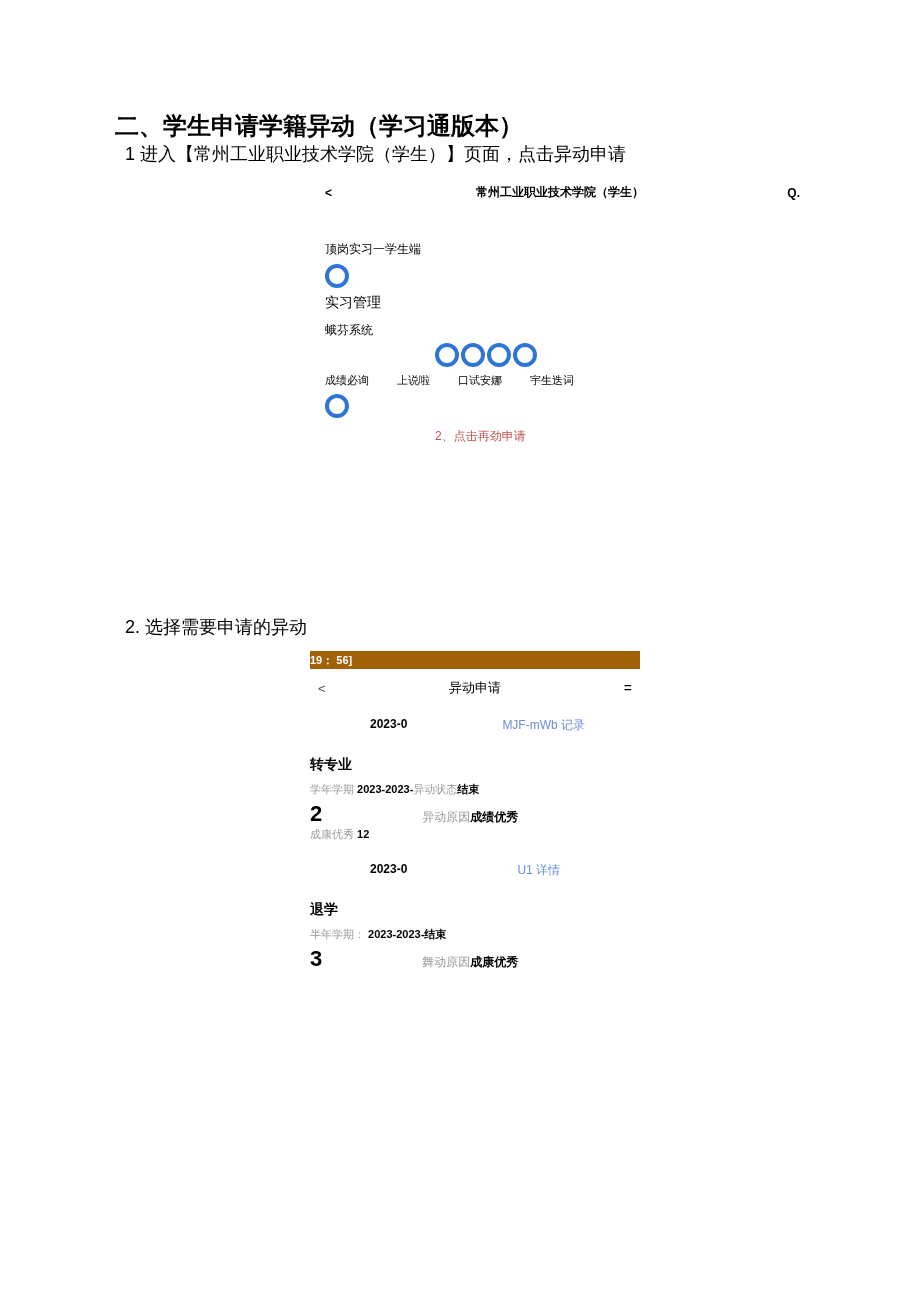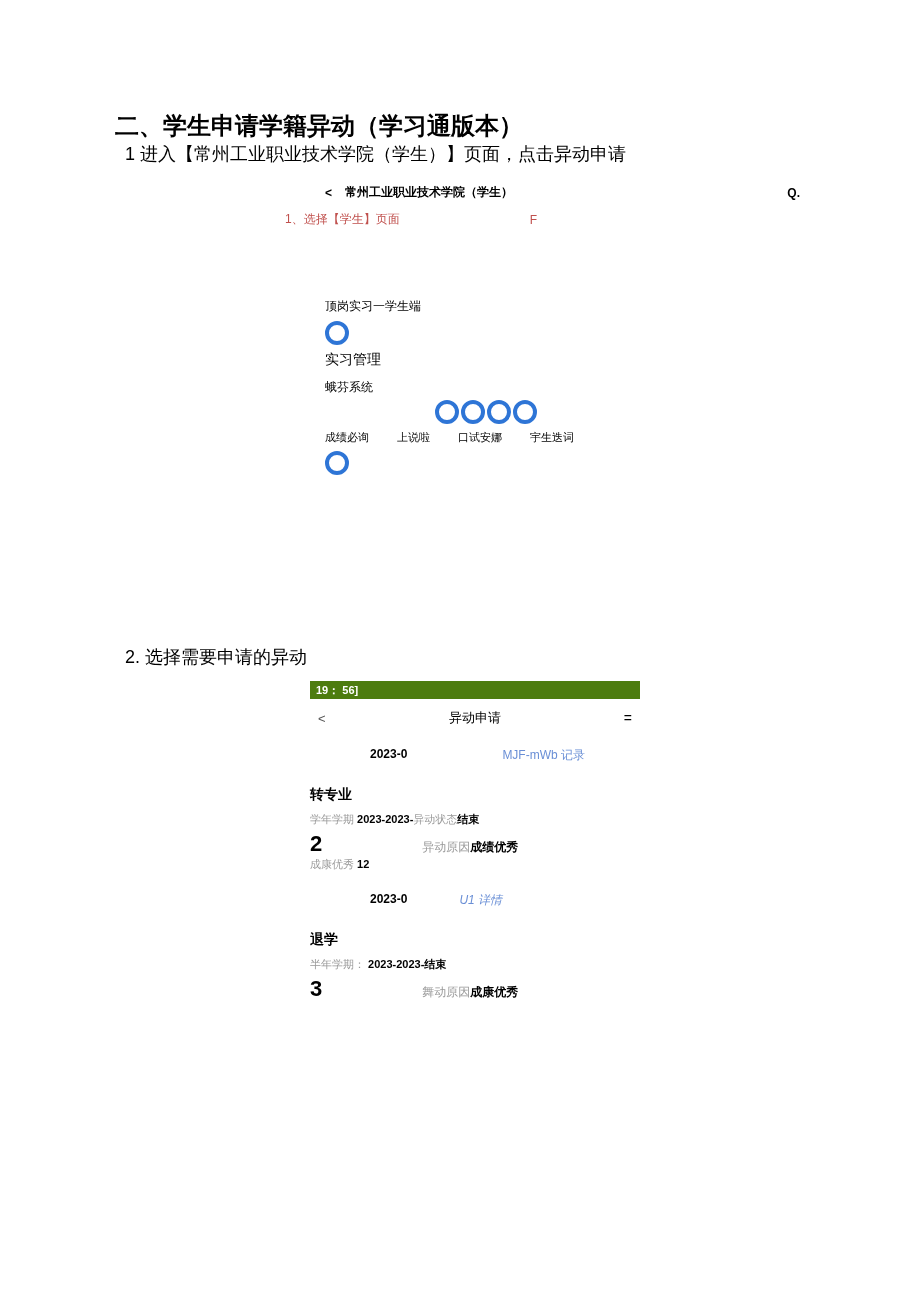--- a/index.html
+++ b/index.html
@@ -27,21 +27,21 @@
     }
     
     .s1-header {
       display: flex;
       align-items: center;
       font-size: 12px;
       font-weight: bold;
       margin-bottom: 10px;
     }
     .s1-back { width: 20px; }
-    .s1-title { flex: 1; }
+    .s1-title { flex: 1; text-align: center; }
     .s1-q { width: 30px; text-align: right; padding-right: 5px; }
     .annot-red {
       color: #c0504d;
       font-size: 12px;
       margin-bottom: 40px;
       display: flex;
       align-items: center;
     }
     .annot-1 { margin-left: -40px; }
     .annot-1-f { margin-left: 130px; }
@@ -82,24 +82,24 @@
     }
     .big-gap { height: 120px; }
     .step-heading-2 {
       font-size: 18px;
       margin-left: 10px;
       margin-bottom: 12px;
     }
     
     .s2-wrap { margin-left: 195px; width: 330px; }
     .s2-statusbar {
-      background: #4d7c0f;
+      background: #a16207;
       color: #fff;
       font-size: 11px;
-      padding: 2px 6px;
+      padding: 2px 0;
       font-weight: bold;
       height: 18px;
     }
     .s2-header {
       display: flex;
       align-items: center;
       font-size: 13px;
       padding: 10px 8px;
     }
     .s2-back { width: 20px; color: #555; }
@@ -118,40 +118,36 @@
     .gray { color: #999; }
     .bold { font-weight: bold; }
     .s2-num-row { display: flex; align-items: baseline; font-size: 12px; }
     .s2-big-num { font-size: 22px; font-weight: bold; margin-right: 100px; }
     .s2-footer-row {
       display: flex;
       font-size: 12px;
       padding: 8px 0;
     }
     .s2-footer-l { font-weight: bold; margin-left: 60px; }
-    .s2-footer-r { color: #6a8fd6; margin-left: 52px; font-style: italic; }
+    .s2-footer-r { color: #6a8fd6; margin-left: 110px; }
   </style>
 </head>
 <body>
 
 <h1 class="doc-heading">二、学生申请学籍异动（学习通版本）</h1>
 
 <div class="step-heading">1 进入【常州工业职业技术学院（学生）】页面，点击异动申请</div>
 
 <div class="screenshot-wrap">
   <div class="s1-header">
     <span class="s1-back">&lt;</span>
     <span class="s1-title">常州工业职业技术学院（学生）</span>
     <span class="s1-q">Q.</span>
   </div>
 
-  <div class="annot-red annot-1">
-    <span>1、选择【学生】页面</span>
-    <span class="annot-1-f">F</span>
-  </div>
 
   <div style="height:30px"></div>
 
   <div class="s1-section-title">顶岗实习一学生端</div>
   <div class="s1-row1">
     <span class="circle-icon"></span>
   </div>
   <div class="s1-label-small">实习管理</div>
 
   <div class="s1-row-title2">蛾芬系统</div>
@@ -164,20 +160,21 @@
   <div class="s1-labels-row">
     <span>成绩必询</span>
     <span>上说啦</span>
     <span>口试安娜</span>
     <span>宇生迭词</span>
   </div>
   <div class="s1-last-circle">
     <span class="circle-icon"></span>
   </div>
 
+  <div class="annot-2">2、点击再劲申请</div>
 </div>
 
 <div class="big-gap"></div>
 
 <div class="step-heading-2">2. 选择需要申请的异动</div>
 
 <div class="s2-wrap">
   <div class="s2-statusbar">
     <span>19： 56]</span>
   </div>

